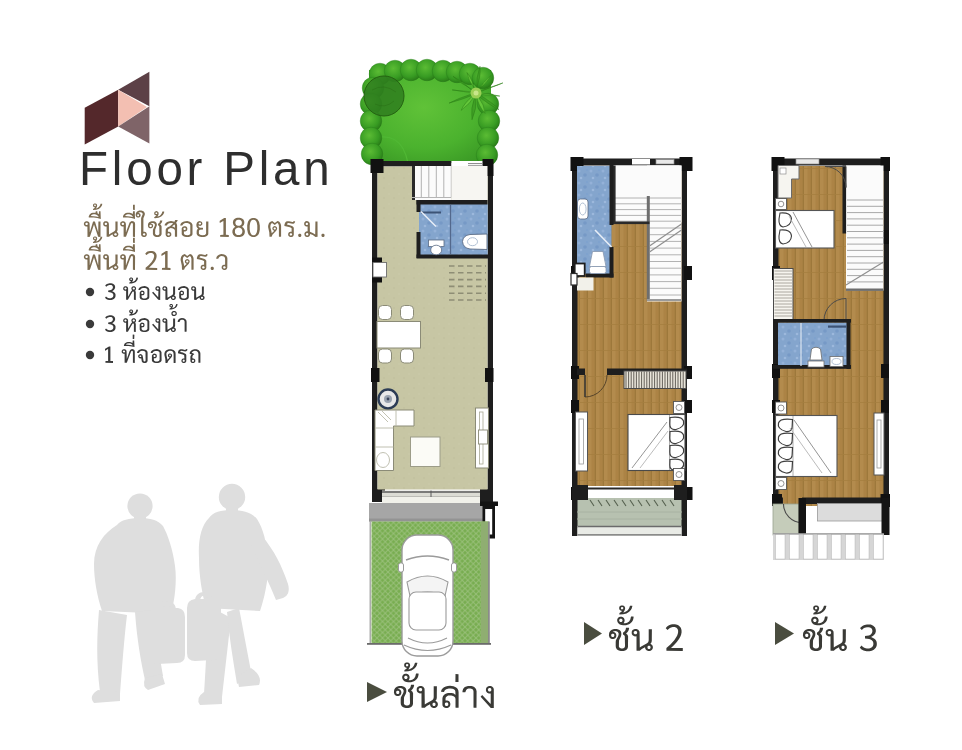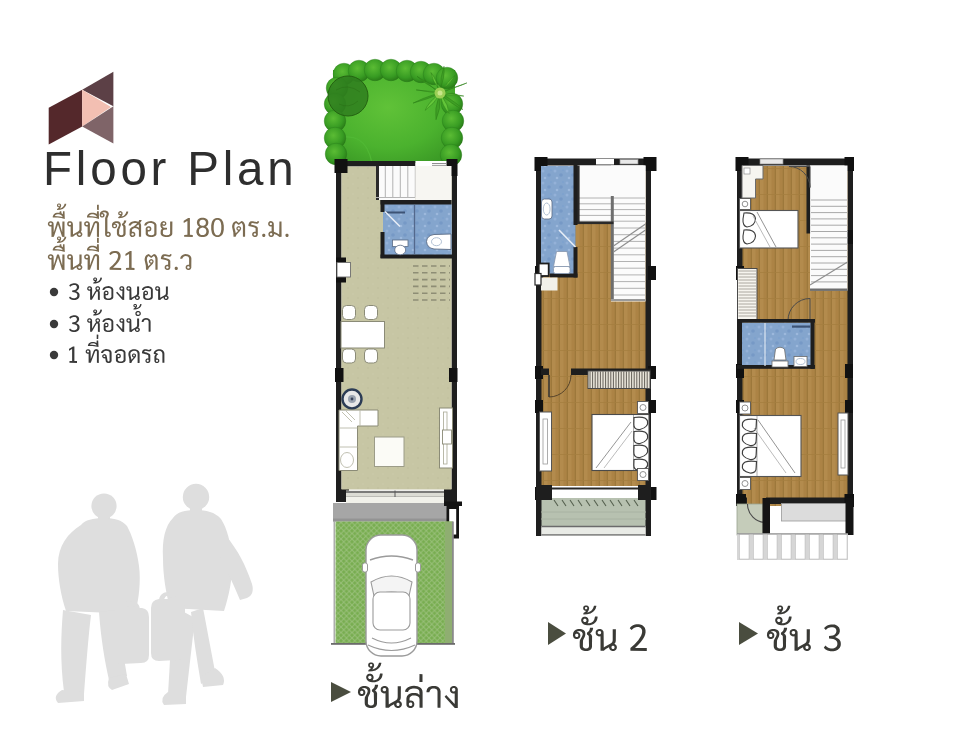--- a/index.html
+++ b/index.html
@@ -1,14 +1,14 @@
 <!DOCTYPE html>
 <html><head><meta charset="utf-8"><style>
 html,body{margin:0;padding:0;background:#ffffff;}
-#page{position:relative;width:854px;height:750px;overflow:hidden;font-family:"Liberation Sans",sans-serif;}
+#page{position:relative;width:854px;height:750px;overflow:hidden;font-family:"Liberation Sans",sans-serif;padding-left:36px;}
 </style></head><body>
 <div id="page">
 <svg width="962" height="750" viewBox="0 0 962 750">
 <defs>
 <radialGradient id="lawn" cx="45%" cy="40%" r="80%">
 <stop offset="0%" stop-color="#60c238"></stop>
           <stop offset="55%" stop-color="#4bb22e"></stop>
           <stop offset="100%" stop-color="#359122"></stop>
 </radialGradient>
 <radialGradient id="bushg" cx="42%" cy="38%" r="72%">

